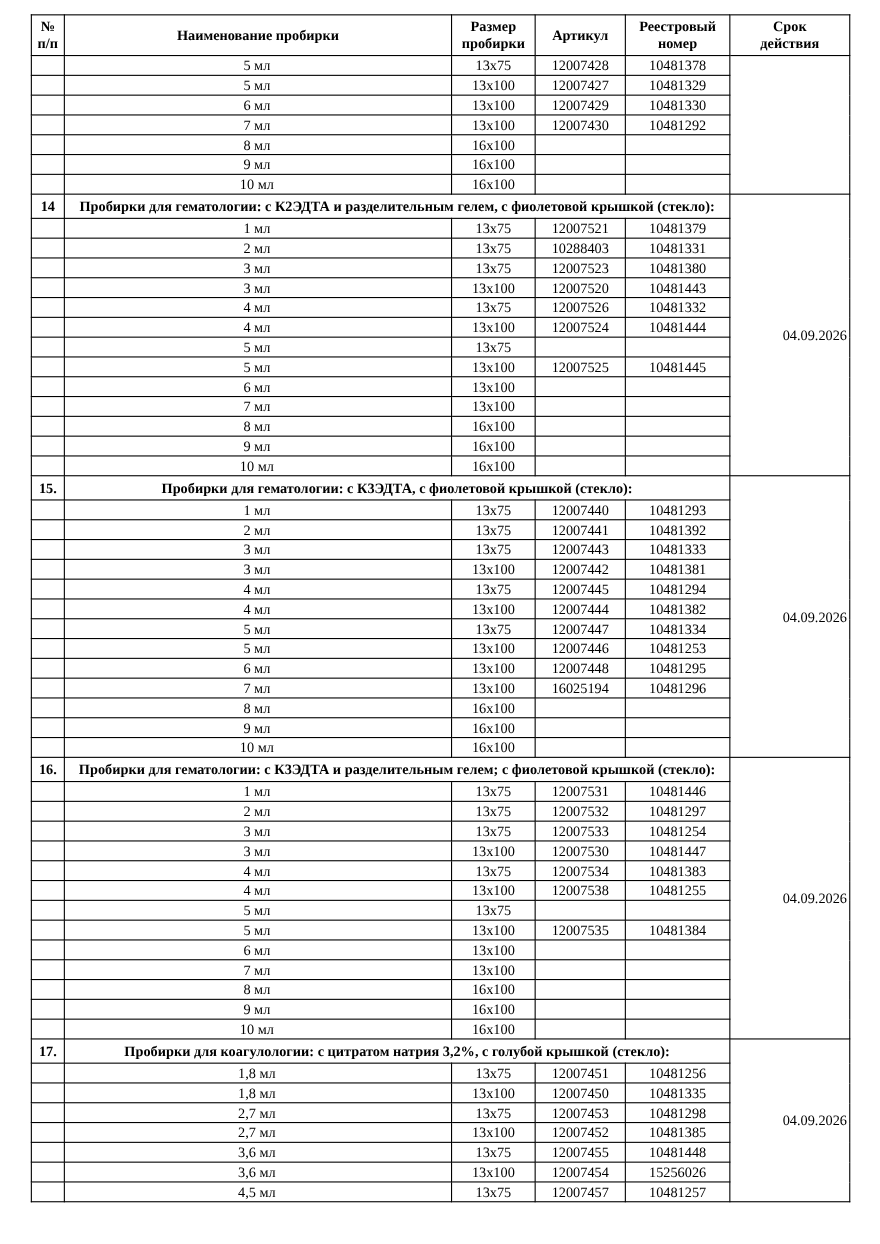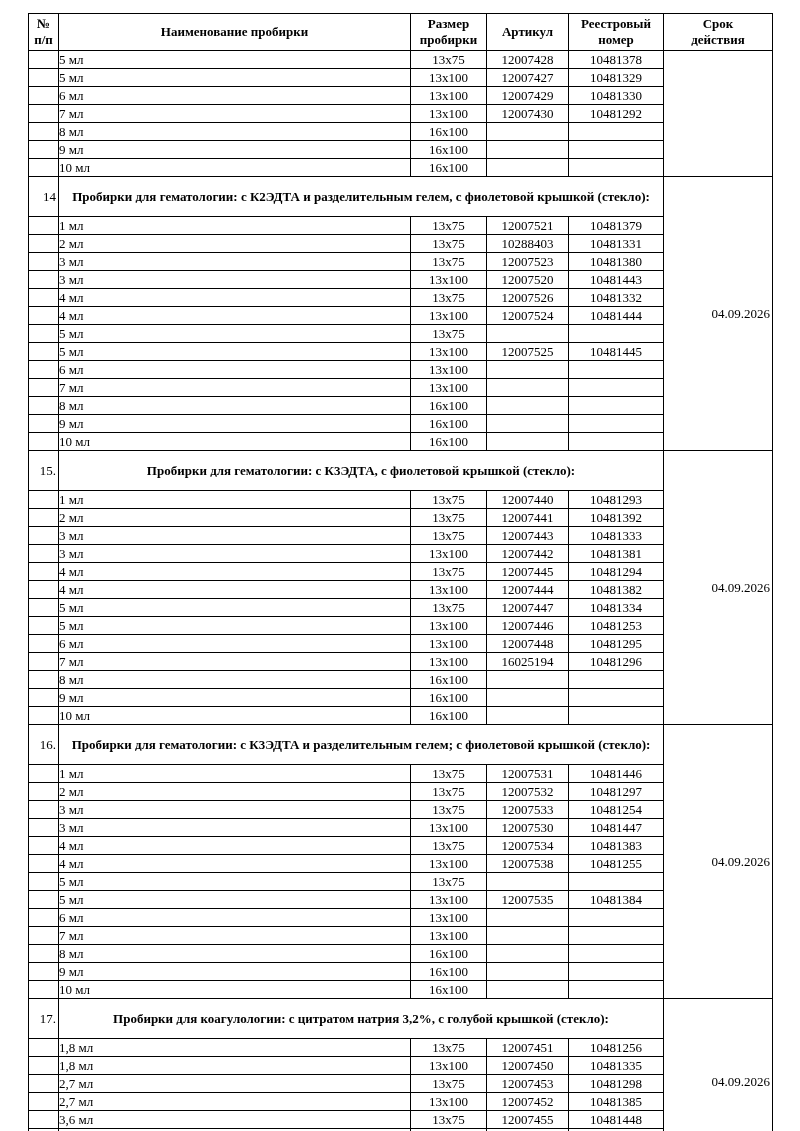--- a/index.html
+++ b/index.html
@@ -34,33 +34,34 @@
     overflow: hidden;
   }
   th {
     font-weight: bold;
     text-align: center;
     white-space: pre-line;
     line-height: 16px;
     padding: 2px;
   }
   td.num {
-    text-align: right;
+    text-align: center;
+    font-weight: bold;
   }
   td.name {
-    text-align: left;
+    text-align: center;
     padding-left: 0;
   }
   td.center {
     text-align: center;
   }
   td.title {
     font-weight: bold;
     text-align: center;
-    padding: 11px 8px;
+    padding: 2px 8px;
   }
   td.validity {
     text-align: right;
     vertical-align: middle;
   }
 </style>
 </head>
 <body>
 
 <div class="page">

